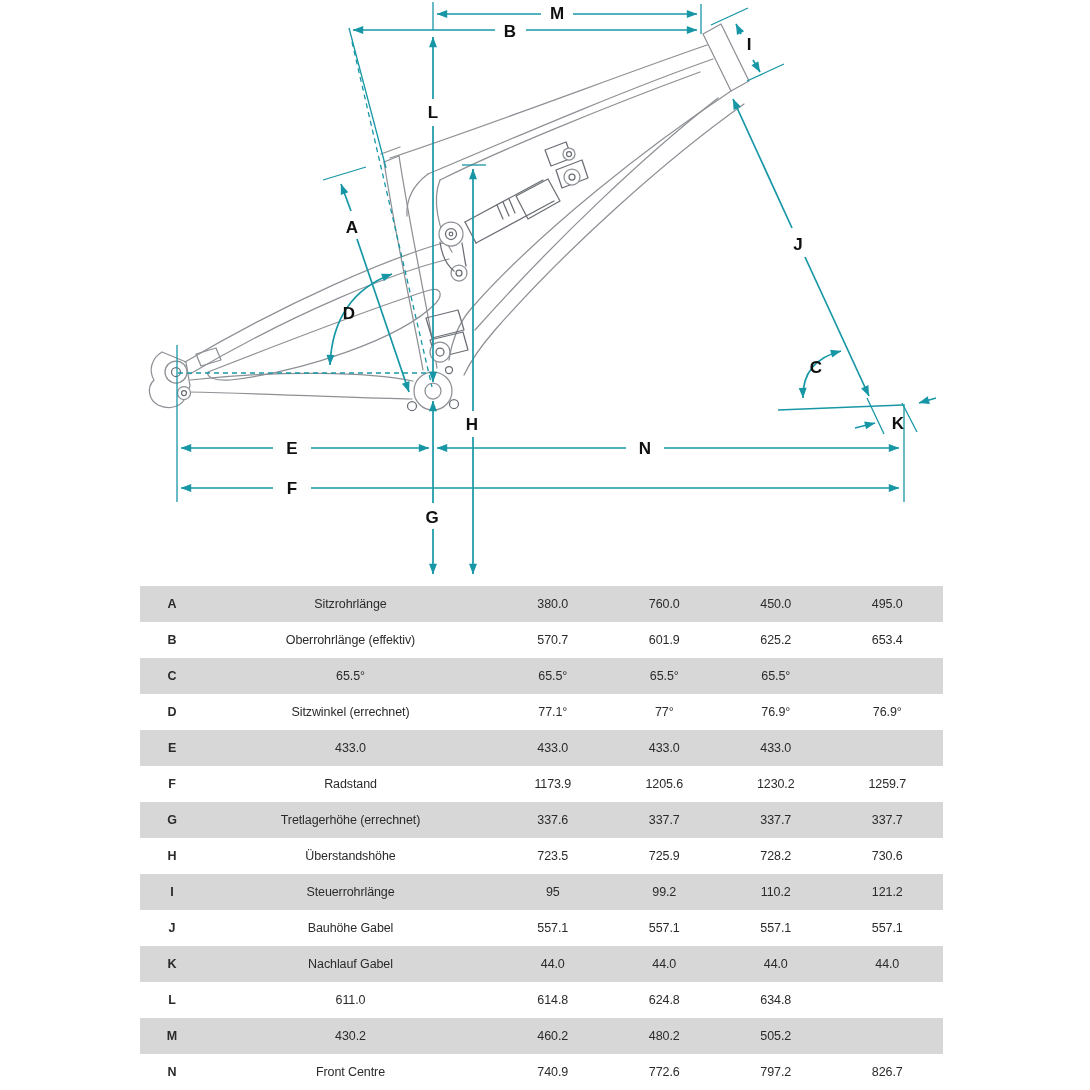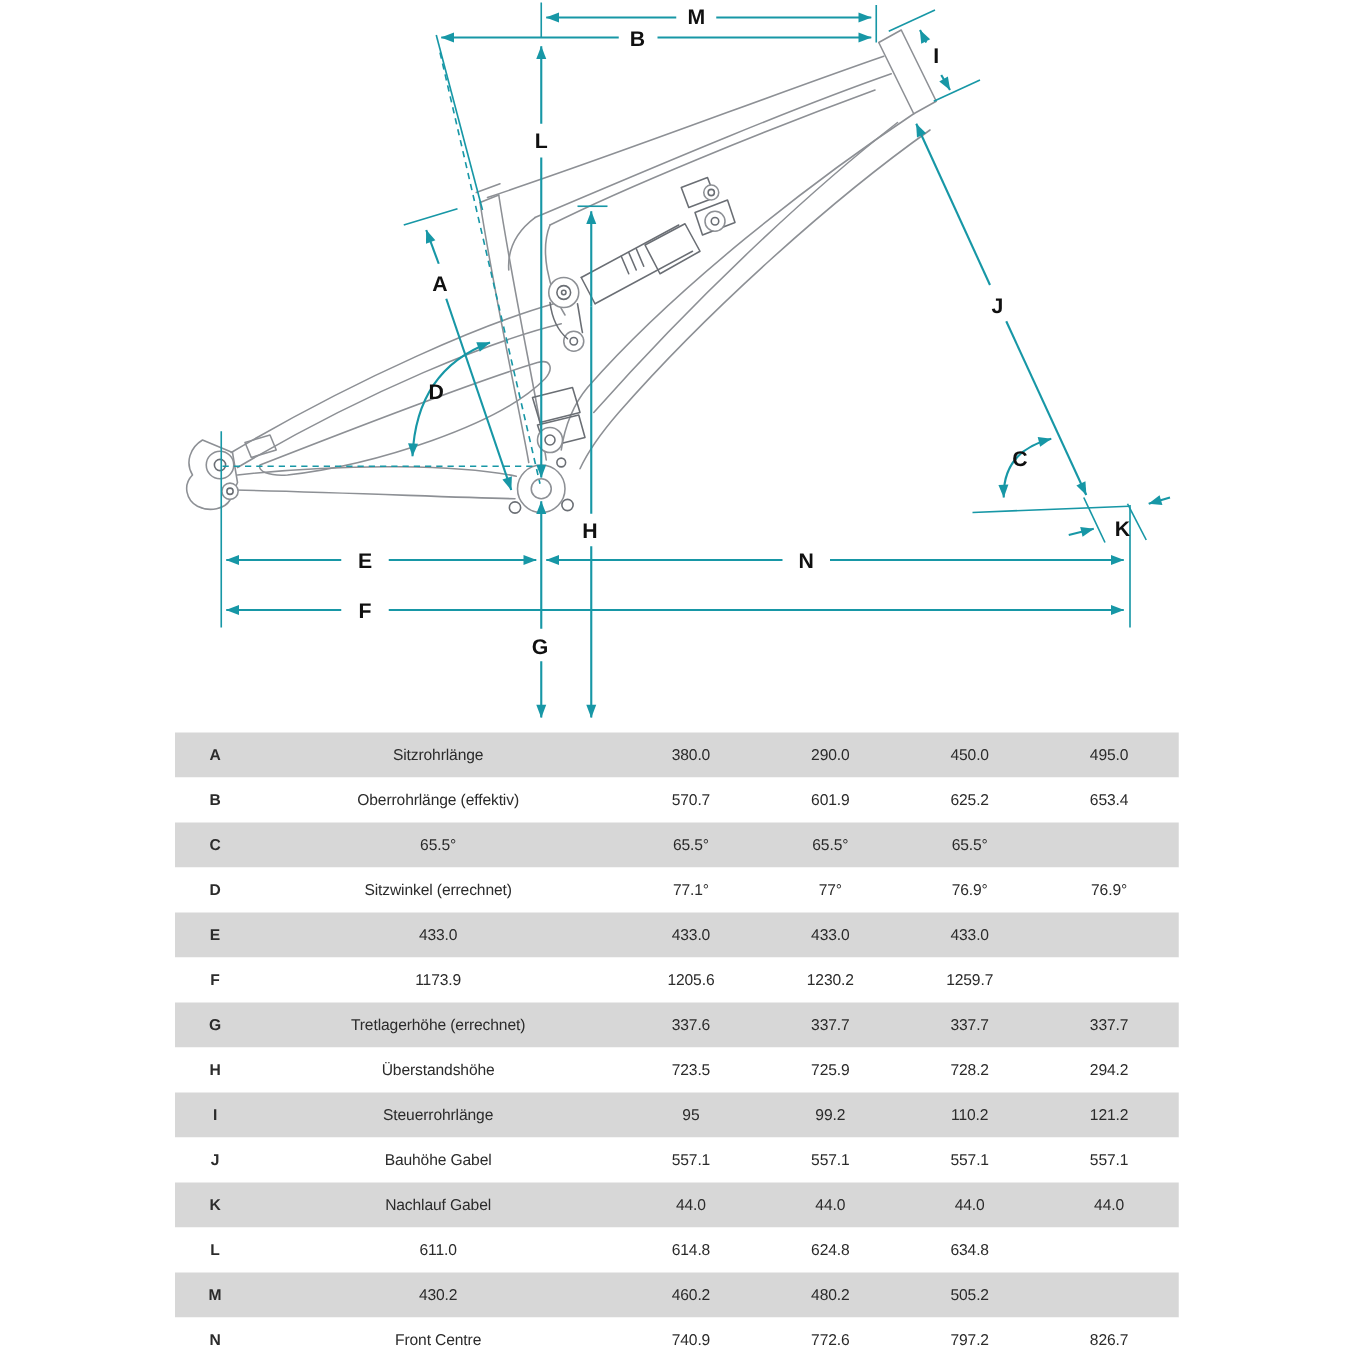--- a/index.html
+++ b/index.html
@@ -215,21 +215,21 @@
       <text class="lblD" x="292" y="494">F</text>
       <text class="lblD" x="432" y="523">G</text>
     </g>
   </svg>
 
   <div class="geo-table" id="geo-table">
     <div class="t-row">
       <div class="cell key">A</div>
       <div class="cell lab">Sitzrohrlänge</div>
       <div class="cell v">380.0</div>
-      <div class="cell v">290.0</div>
+      <div class="cell v">760.0</div>
       <div class="cell v">450.0</div>
       <div class="cell v">495.0</div>
     </div>
 
     <div class="t-row">
       <div class="cell key">B</div>
       <div class="cell lab">Oberrohrlänge (effektiv)</div>
       <div class="cell v">570.7</div>
       <div class="cell v">601.9</div>
       <div class="cell v">625.2</div>
@@ -256,20 +256,21 @@
     <div class="t-row">
       <div class="cell key">E</div>
       <div class="cell v">433.0</div>
       <div class="cell v">433.0</div>
       <div class="cell v">433.0</div>
       <div class="cell v">433.0</div>
     </div>
 
     <div class="t-row">
       <div class="cell key">F</div>
+      <div class="cell lab">Radstand</div>
       <div class="cell v">1173.9</div>
       <div class="cell v">1205.6</div>
       <div class="cell v">1230.2</div>
       <div class="cell v">1259.7</div>
     </div>
 
     <div class="t-row">
       <div class="cell key">G</div>
       <div class="cell lab">Tretlagerhöhe (errechnet)</div>
       <div class="cell v">337.6</div>
@@ -277,21 +278,21 @@
       <div class="cell v">337.7</div>
       <div class="cell v">337.7</div>
     </div>
 
     <div class="t-row">
       <div class="cell key">H</div>
       <div class="cell lab">Überstandshöhe</div>
       <div class="cell v">723.5</div>
       <div class="cell v">725.9</div>
       <div class="cell v">728.2</div>
-      <div class="cell v">294.2</div>
+      <div class="cell v">730.6</div>
     </div>
 
     <div class="t-row">
       <div class="cell key">I</div>
       <div class="cell lab">Steuerrohrlänge</div>
       <div class="cell v">95</div>
       <div class="cell v">99.2</div>
       <div class="cell v">110.2</div>
       <div class="cell v">121.2</div>
     </div>

